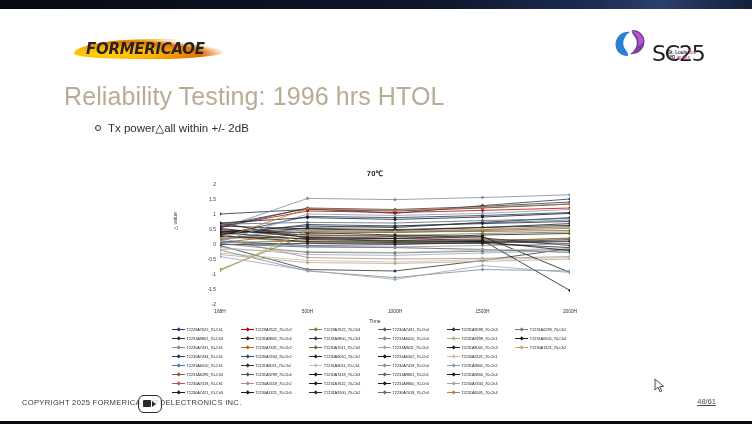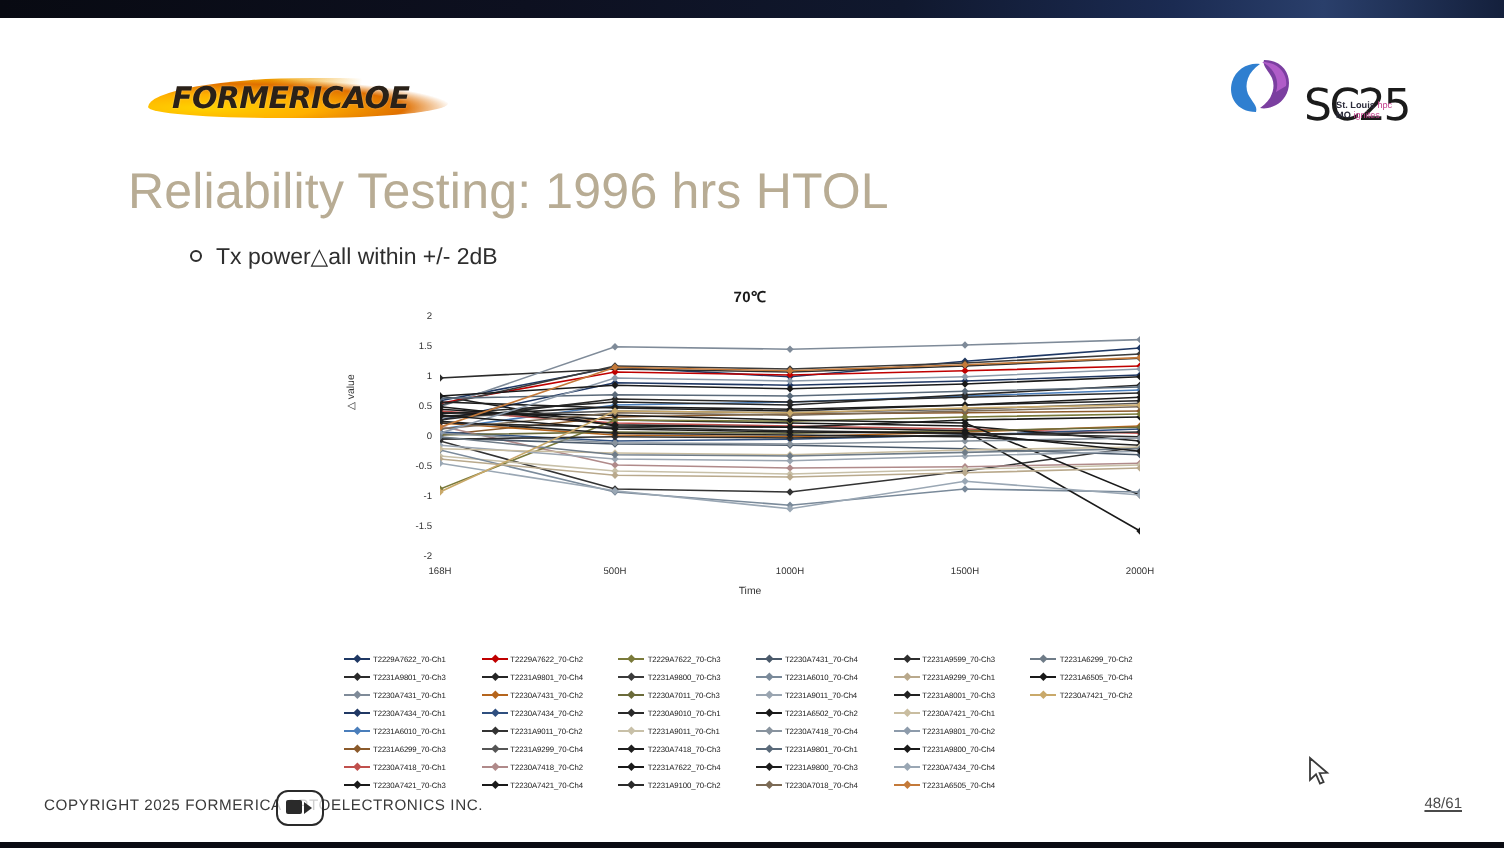--- a/index.html
+++ b/index.html
@@ -64,21 +64,21 @@
     font-family:"Liberation Sans", sans-serif;
   }
   
   #bullets{position:absolute;left:74px;top:112px;color:#2e2e2e;}
   .b1{font-size:11.5px;position:relative;padding-left:14px;margin-bottom:5px;white-space:nowrap;}
   .b1:before{content:"";position:absolute;left:3px;top:6px;width:3px;height:3px;background:#2e2e2e;}
   .b2{font-size:11.5px;position:relative;padding-left:34px;margin-bottom:5px;white-space:nowrap;}
   .b2:before{content:"";position:absolute;left:21px;top:4px;width:4px;height:4px;border:1px solid #2e2e2e;border-radius:50%;}
 
   
-  #chart{position:absolute;left:160px;top:134px;width:430px;height:160px;text-decoration:underline;}
+  #chart{position:absolute;left:160px;top:159px;width:430px;height:160px;text-decoration:underline;}
   #chart-title{
     position:absolute;left:0;top:0;width:430px;text-align:center;
     font-size:7.5px;font-weight:bold;color:#1a1a1a;letter-spacing:.2px;
   }
   #plot{position:absolute;left:60px;top:16px;width:350px;height:120px;}
   .ylab{
     position:absolute;right:100%;margin-right:4px;
     font-size:4.8px;color:#333;white-space:nowrap;transform:translateY(-50%);
   }
   .xlab{
@@ -116,21 +116,21 @@
     border:1.4px solid #2a2a2a;border-radius:6px;background:rgba(255,255,255,.75);
   }
   #cam-badge:before{
     content:"";position:absolute;left:4px;top:4px;width:8px;height:7px;background:#2a2a2a;border-radius:1px;
   }
   #cam-badge:after{
     content:"";position:absolute;left:12.5px;top:5px;
     border-top:3px solid transparent;border-bottom:3px solid transparent;border-left:4px solid #2a2a2a;
   }
   #page-number{
-    position:absolute;right:21px;bottom:15px;font-size:7.5px;color:#4a4a4a;text-decoration:underline;
+    position:absolute;right:36px;bottom:15px;font-size:7.5px;color:#4a4a4a;text-decoration:underline;
   }
   #cursor{position:absolute;left:654px;top:369px;width:12px;height:16px;}
 </style>
 </head>
 <body>
 
 <div id="top-band"></div>
 
 <div id="slide">
 

